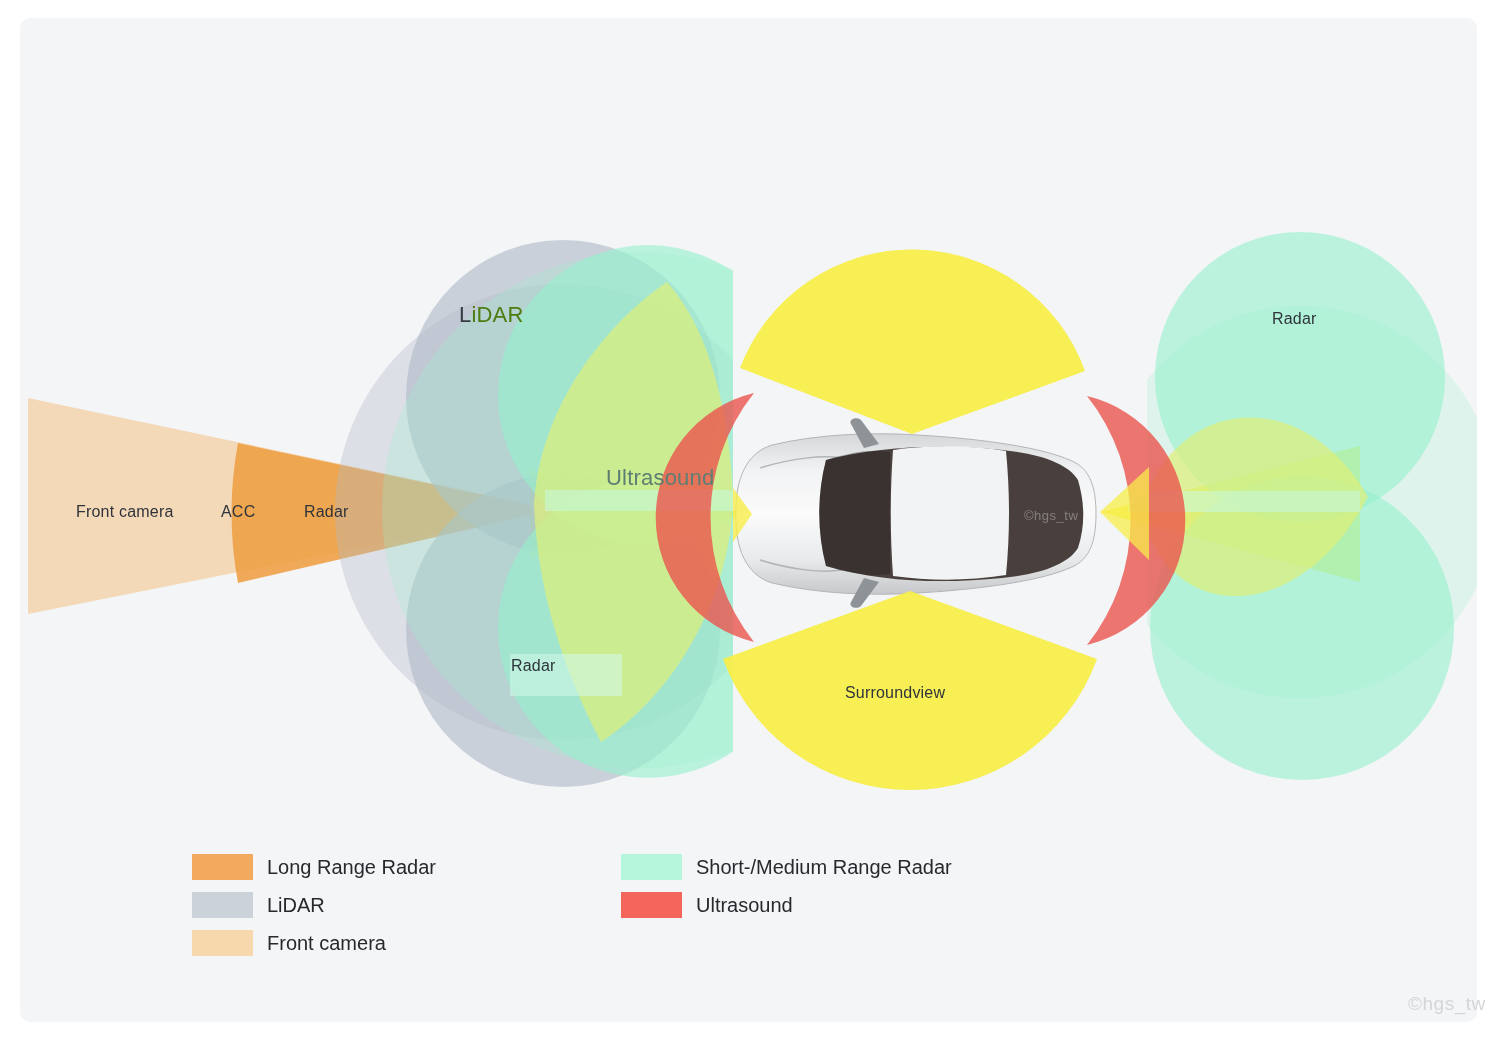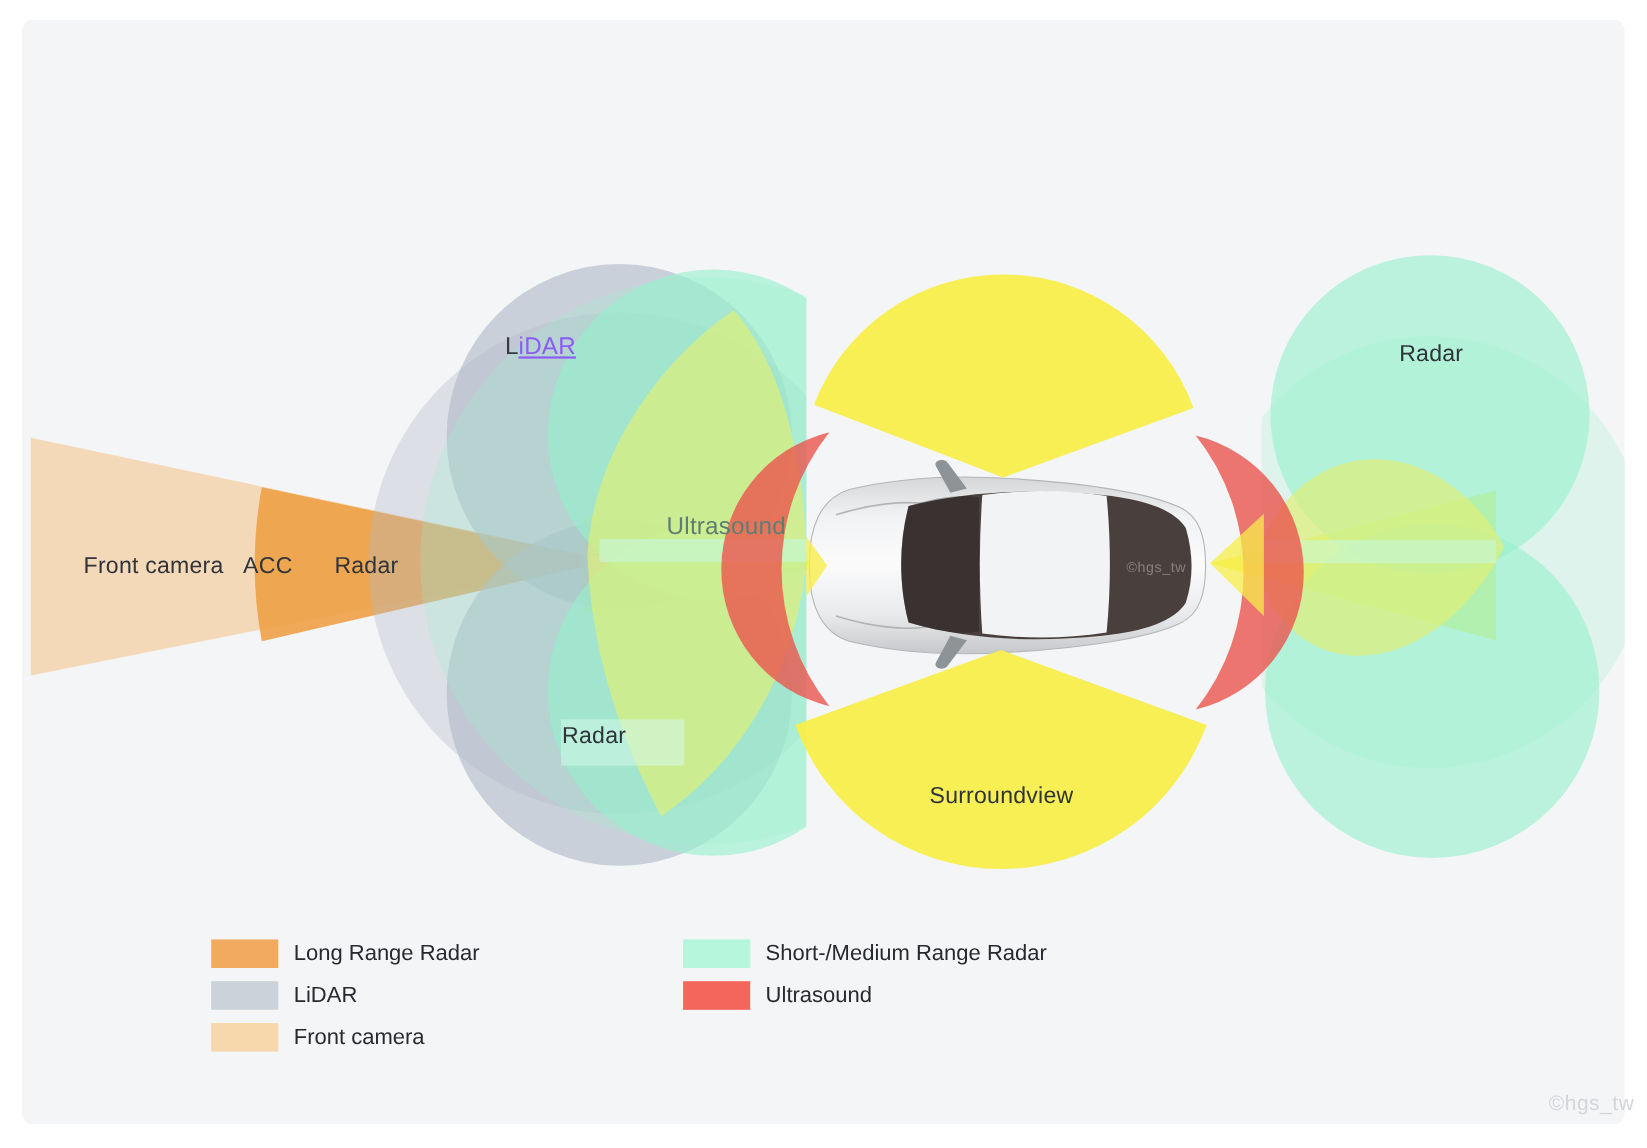--- a/index.html
+++ b/index.html
@@ -2,24 +2,24 @@
 <html><head>
 <meta charset="utf-8">
 <style>
   html,body{margin:0;padding:0;background:#ffffff;}
   .stage{position:relative;width:1497px;height:1044px;background:#ffffff;overflow:hidden;
          font-family:"Liberation Sans","DejaVu Sans",sans-serif;}
   .panel{position:absolute;left:20px;top:18px;right:20px;bottom:22px;background:#f4f5f7;
          border-radius:10px;overflow:hidden;}
   .panel svg{position:absolute;left:-20px;top:-18px;}
   .overlay{position:absolute;left:0;top:0;width:1497px;height:1044px;pointer-events:none;}
-  .lbl{position:absolute;font-size:21px;color:#2f343a;white-space:nowrap;letter-spacing:0.2px;}
+  .lbl{position:absolute;font-size:16px;color:#2f343a;white-space:nowrap;letter-spacing:0.2px;}
   .lbl-teal{color:#5f7e73;}
   .lidar-l{color:#363b42;}
-  .lidar-rest{color:#8b5cf6;text-decoration:underline;}
+  .lidar-rest{color:#4d7c0f;}
   .wm-car{position:absolute;font-size:13px;color:rgba(255,255,255,0.32);letter-spacing:0.5px;}
   .wm-corner{position:absolute;font-size:19px;color:#d3d5d9;letter-spacing:0.5px;}
   .legend-col{position:absolute;display:flex;flex-direction:column;gap:12px;}
   .legend-row{display:flex;align-items:center;height:26px;}
   .legend-swatch{width:61px;height:26px;flex:0 0 61px;}
   .legend-label{margin-left:14px;font-size:20px;color:#26292d;line-height:26px;white-space:nowrap;}
 </style>
 </head>
 <body>
 
@@ -97,21 +97,21 @@
     </svg>
   </div>
 
   <div class="overlay">
     <div class="lbl" style="left:76px;top:503px;">Front camera</div>
     <div class="lbl" style="left:221px;top:503px;">ACC</div>
     <div class="lbl" style="left:304px;top:503px;">Radar</div>
     <div class="lbl" style="left:459px;top:302px;font-size:22px;"><span class="lidar-l">L</span><span class="lidar-rest">iDAR</span></div>
     <div class="lbl lbl-teal" style="left:606px;top:465px;font-size:22px;">Ultrasound</div>
     <div class="lbl" style="left:511px;top:657px;">Radar</div>
-    <div class="lbl" style="left:845px;top:712px;">Surroundview</div>
+    <div class="lbl" style="left:845px;top:684px;">Surroundview</div>
     <div class="lbl" style="left:1272px;top:310px;">Radar</div>
     <div class="wm-car" style="left:1024px;top:508px;">©hgs_tw</div>
     <div class="wm-corner" style="left:1408px;top:993px;">©hgs_tw</div>
   </div>
 
   <div class="legend-col" style="left:192px;top:854px;">
     <div class="legend-row">
       <div class="legend-swatch" style="background-color: rgb(242, 171, 94);"></div>
       <div class="legend-label">Long Range Radar</div>
     </div>

